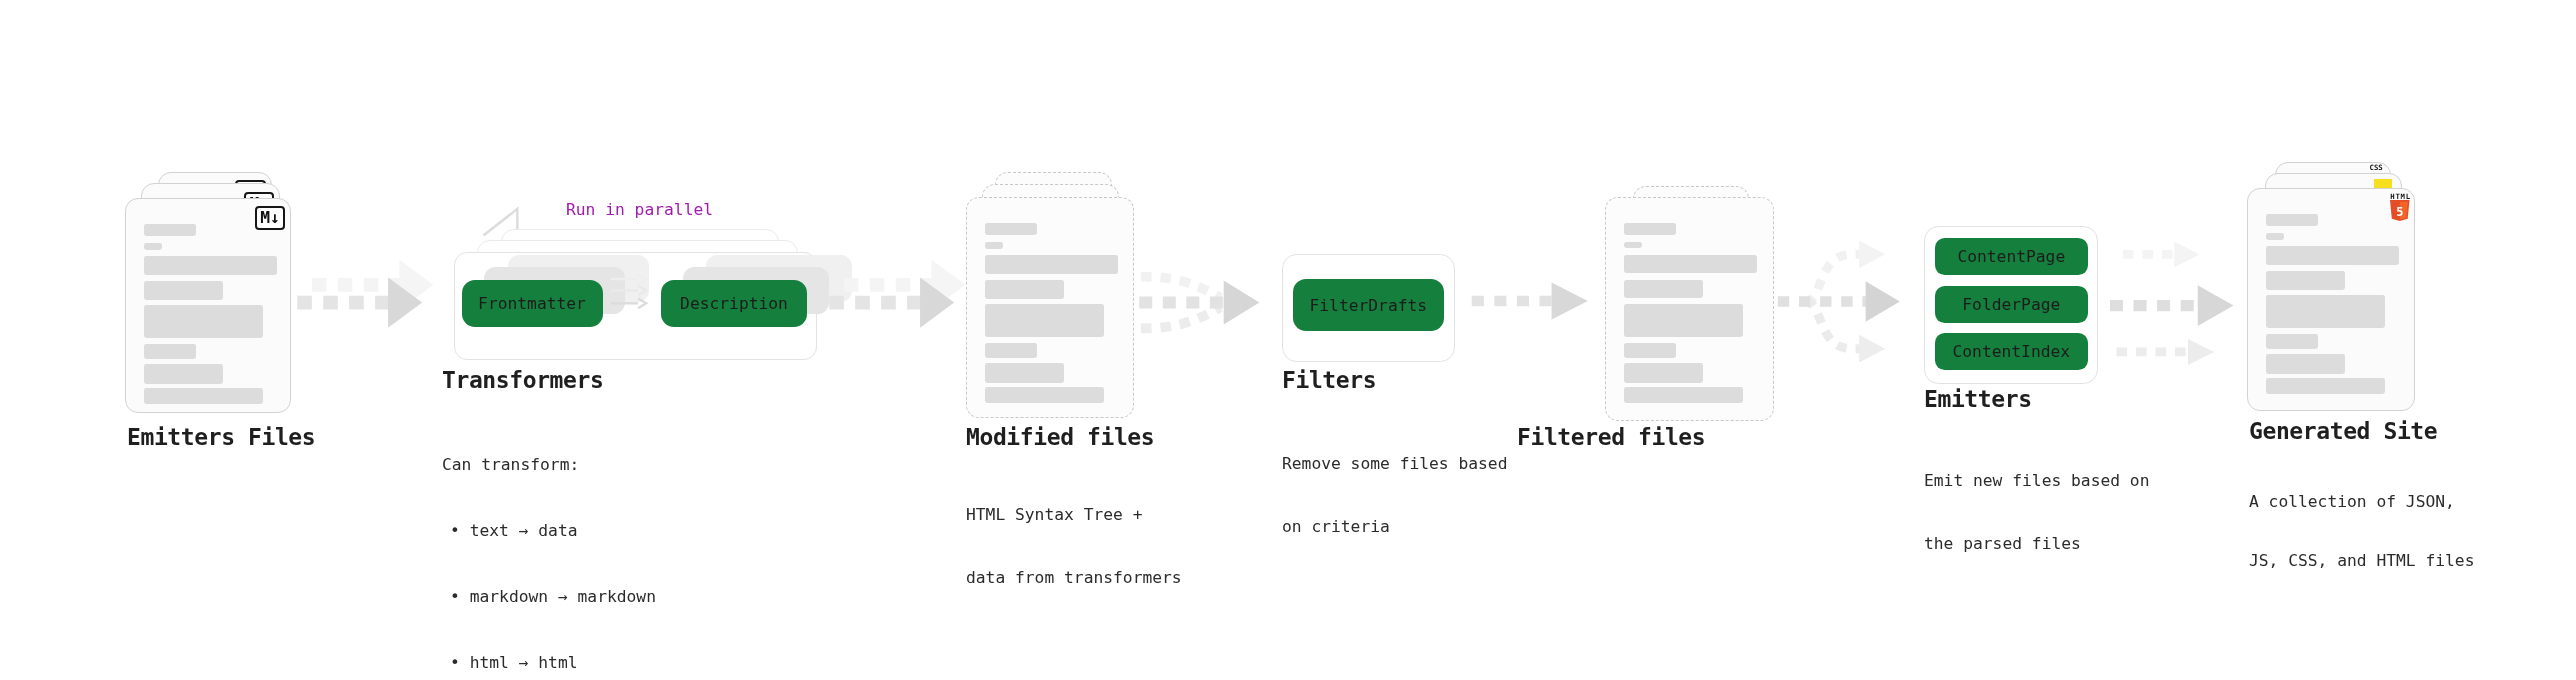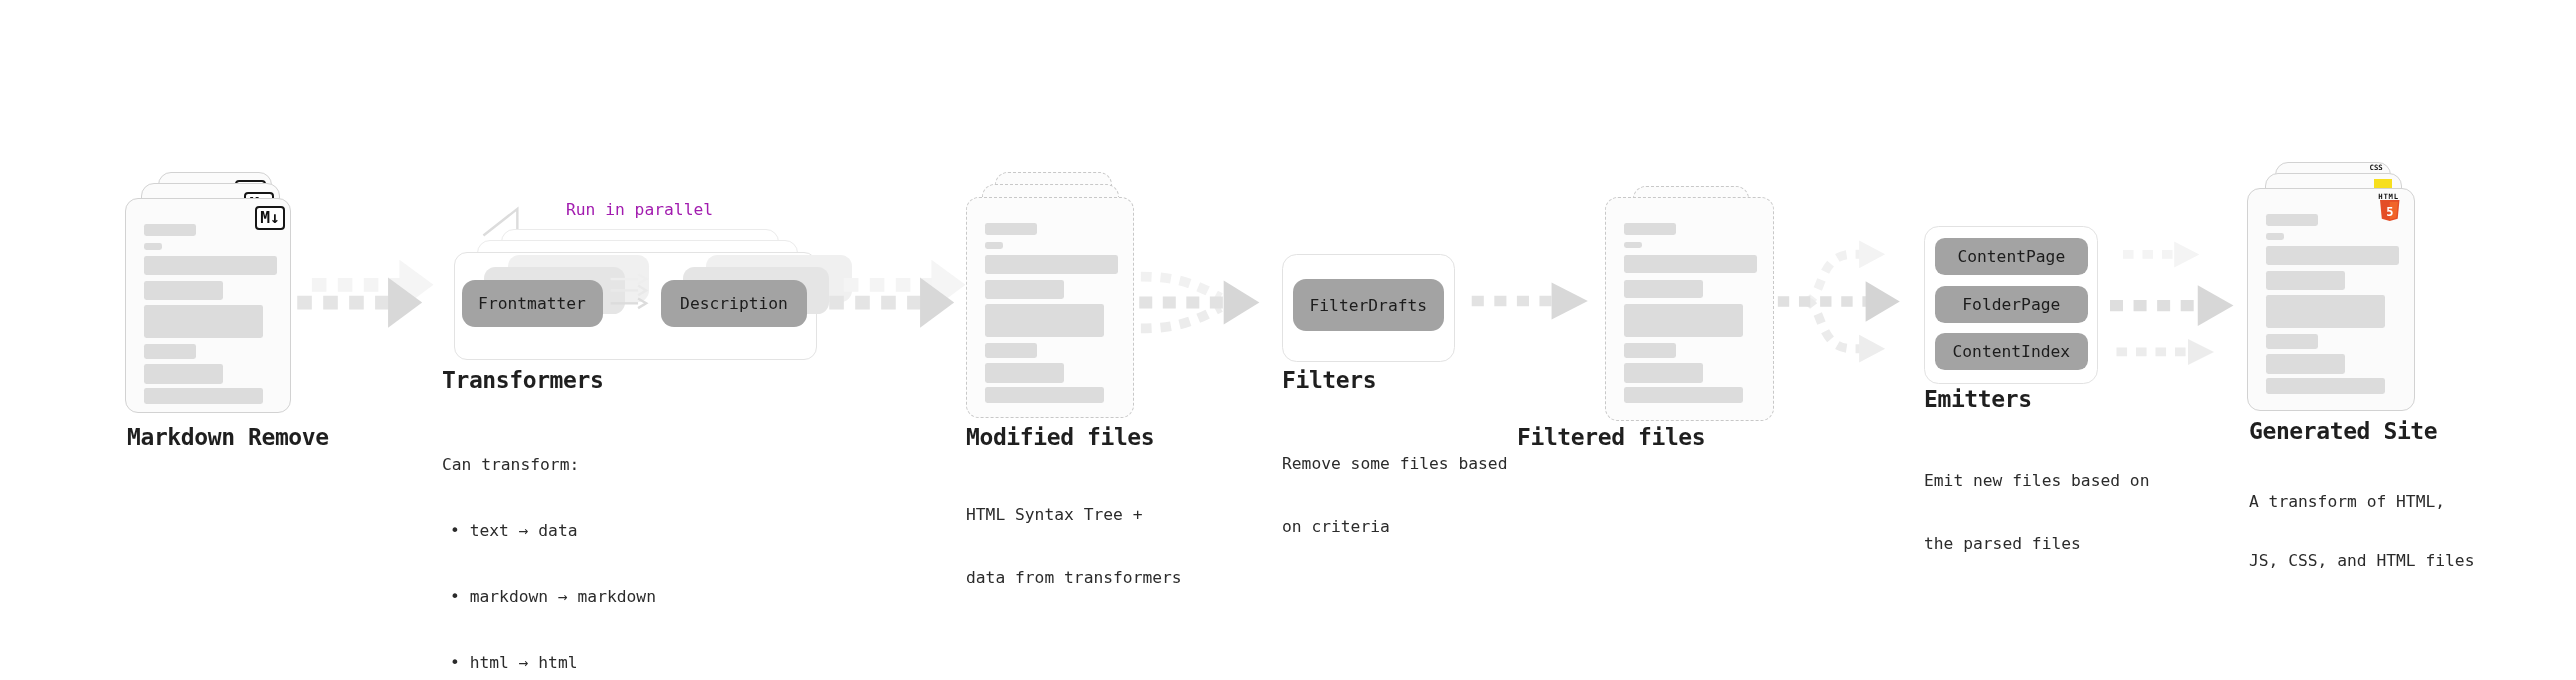--- a/index.html
+++ b/index.html
@@ -20,31 +20,31 @@
   i.bar:nth-of-type(4){top:82px;width:79px;height:18.7px}
   i.bar:nth-of-type(5){top:106px;width:119px;height:33px}
   i.bar:nth-of-type(6){top:145px;width:52px;height:15.4px}
   i.bar:nth-of-type(7){top:165px;width:79px;height:20.3px}
   i.bar:nth-of-type(8){top:189px;width:119px;height:16.3px}
   .md-badge{position:absolute;top:7.3px;right:4.9px;border:2.4px solid #161616;border-radius:4.1px;
             background:#fff;font-weight:700;font-size:16.3px;line-height:19.5px;padding:0 3.3px;color:#111}
   .panel{position:absolute;background:#fff;border:1.6px solid #e2e2e2;border-radius:14.6px}
   .layer{position:absolute;background:#ffffff;border:1.6px solid #ebebeb;border-radius:13px}
   .layer.front{border-color:#e3e3e3}
-  .btn{position:absolute;background:#a3a3a3;border-radius:11.4px;display:flex;align-items:center;
+  .btn{position:absolute;background:#15803d;border-radius:11.4px;display:flex;align-items:center;
        justify-content:center;font-size:16.3px;color:#1c1c1c;white-space:pre}
   .ghost{position:absolute;border-radius:11.4px}
   .ghost.g1{background:#e5e5e5}
   .ghost.g2{background:#f0f0f0}
   .note{position:absolute;font-size:16.3px;color:#a21caf;white-space:pre}
   .css-badge{position:absolute;top:2.4px;right:7.3px;text-align:center}
   .css-badge b{display:block;font-size:7.3px;line-height:6.5px;font-weight:700;color:#111;letter-spacing:0}
   .css-badge i{display:block;width:14px;height:2.4px;background:#2965f1;margin:0.8px auto 0}
   .js-badge{position:absolute;top:4.9px;right:9px;width:18px;height:9px;background:#f7df1e}
-  .html-badge{position:absolute;top:4.1px;right:15px;text-align:right}
+  .html-badge{position:absolute;top:4.1px;right:3px;text-align:left}
   .html-badge b{display:block;font-size:7.3px;line-height:7.3px;font-weight:700;color:#111;letter-spacing:0.8px}
   svg{position:absolute;overflow:visible}
 </style>
 </head>
 <body>
 
 <section class="abs" style="left:125px;top:172px;width:171px;height:244px">
   <div class="doc" style="left:32.5px;top:0;width:112px;height:213px">
     <span class="md-badge">M↓</span>
   </div>
@@ -56,21 +56,21 @@
     <i class="bar"></i>
       <i class="bar"></i>
       <i class="bar"></i>
       <i class="bar"></i>
       <i class="bar"></i>
       <i class="bar"></i>
       <i class="bar"></i>
       <i class="bar"></i>
   </div>
 </section>
-<h2 class="abs" style="left:127px;top:424px">Markdown Remove</h2>
+<h2 class="abs" style="left:127px;top:424px">Emitters Files</h2>
 
 <svg class="abs" style="left:294px;top:257px" width="146" height="88" viewBox="0 0 180 108">
   <g>
     <line x1="22" y1="34" x2="132" y2="34" stroke="#f4f4f4" stroke-width="17" stroke-dasharray="18 14"></line>
     <polygon points="130,3 130,65 172,34" fill="#f5f5f5"></polygon>
   </g>
   <g>
     <line x1="4" y1="56" x2="118" y2="56" stroke="#e4e4e4" stroke-width="17" stroke-dasharray="18 14"></line>
     <polygon points="116,25 116,87 158,56" fill="#d8d8d8"></polygon>
   </g>
@@ -229,16 +229,16 @@
       <i class="bar"></i>
       <i class="bar"></i>
       <i class="bar"></i>
       <i class="bar"></i>
       <i class="bar"></i>
       <i class="bar"></i>
   </div>
 </section>
 <h2 class="abs" style="left:2249px;top:418px">Generated Site</h2>
 <div class="abs desc lh24" style="left:2249px;top:453px">
-  <div>A transform of HTML,</div>
+  <div>A collection of JSON,</div>
   <div>JS, CSS, and HTML files</div>
 </div>
 
 
 </body></html>

